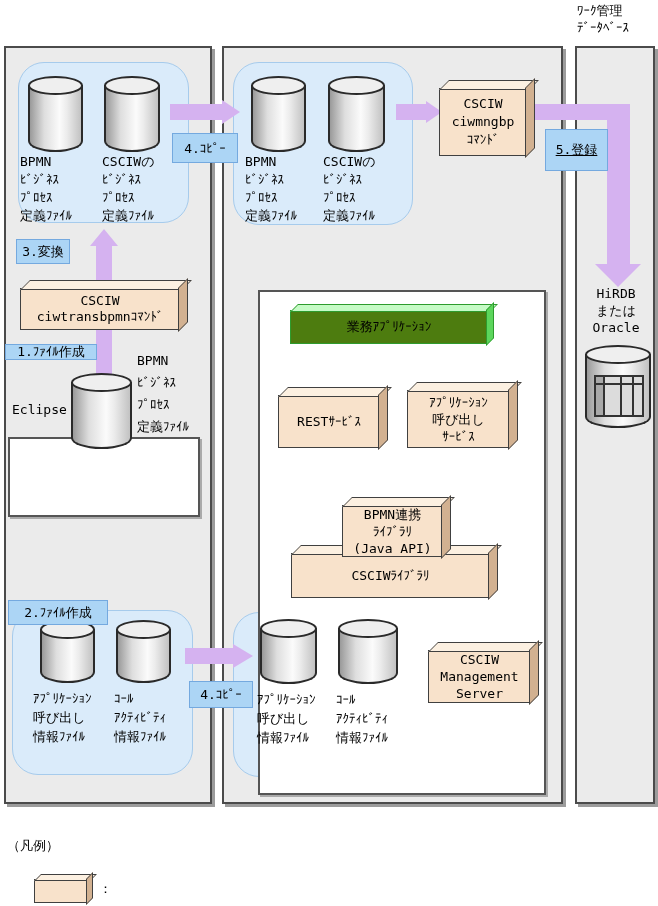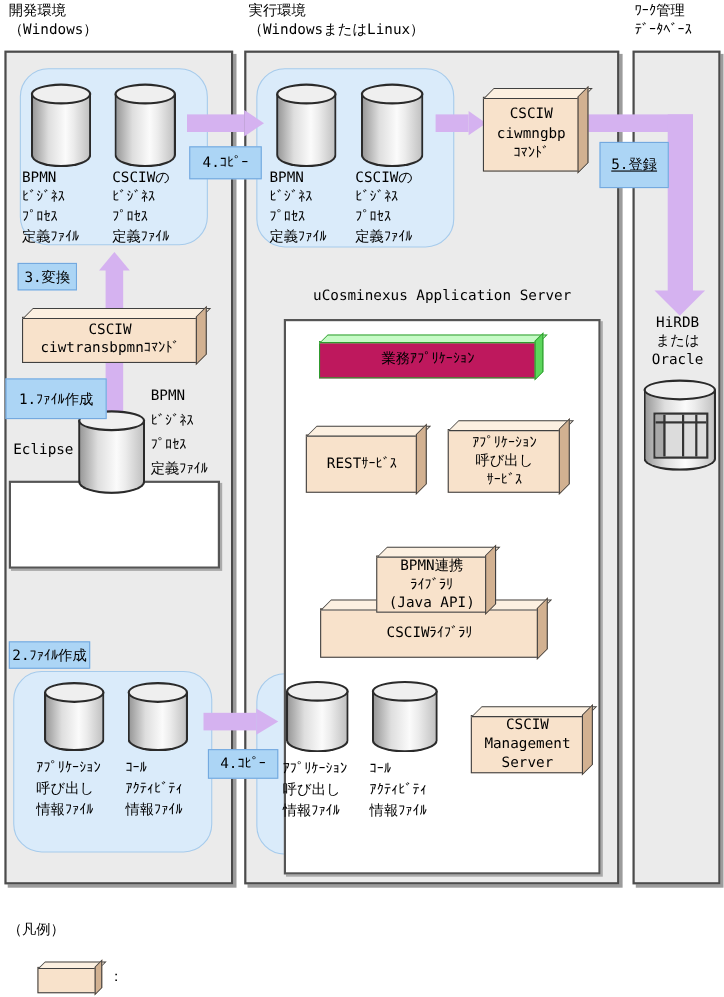--- a/index.html
+++ b/index.html
@@ -31,21 +31,21 @@
   .slab { --d:8px; --bc:#404040; --topc:#FCF0E1; --sidec:#D2B191;
     position:absolute; background:#F8E2CB; border:1px solid var(--bc);
     display:flex; align-items:center; justify-content:center; text-align:center;
     z-index:2; }
   .slab::before { content:""; position:absolute; left:-1px; top:calc(0px - var(--d) - 1px);
     width:calc(100% + 2px); height:var(--d); background:var(--topc);
     border:1px solid var(--bc); transform:skewX(-45deg); transform-origin:0 100%; }
   .slab::after  { content:""; position:absolute; top:-1px; right:calc(0px - var(--d) - 1px);
     width:var(--d); height:calc(100% + 2px); background:var(--sidec);
     border:1px solid var(--bc); transform:skewY(-45deg); transform-origin:0 0; }
-  .slab.green { --bc:#2E9B2E; --topc:#C6FBC6; --sidec:#5CD65C; --d:6px; background:#be185d; }
+  .slab.green { --bc:#2E9B2E; --topc:#C6FBC6; --sidec:#5CD65C; --d:6px; background:#4d7c0f; }
   .slab-label { white-space:pre-line; line-height:16px; position:relative; z-index:1; }
   .lh17 .slab-label { line-height:17px; } .lh18 .slab-label { line-height:18px; }
   
   .shaft { position:absolute; background:#D5B2F0; z-index:1; }
   .ahead { position:absolute; width:0; height:0; z-index:1; }
   
   .steplbl { position:absolute; background:#ACD5F5; border:1px solid #74A9DF;
     display:flex; align-items:center; justify-content:center; z-index:3; }
   .ul { text-decoration:underline; }
   
@@ -57,24 +57,20 @@
 </style>
 </head>
 <body>
 
 <div id="page">
 
   <div class="panel" style="left:4px;top:46px;width:208px;height:758px"></div>
   <div class="panel" style="left:222px;top:46px;width:341px;height:758px"></div>
   <div class="panel" style="left:575px;top:46px;width:80px;height:758px"></div>
 
-  <div class="hdr" style="left:8px;top:2px">開発環境
-（Windows）</div>
-  <div class="hdr" style="left:226px;top:2px">実行環境
-（WindowsまたはLinux）</div>
   <div class="hdr" style="left:577px;top:2px">ﾜｰｸ管理
 ﾃﾞｰﾀﾍﾞｰｽ</div>
 
   <div class="brect" style="left:18px;top:62px;width:171px;height:161px"></div>
   <div class="brect" style="left:12px;top:610px;width:181px;height:165px"></div>
   <div class="brect" style="left:233px;top:62px;width:180px;height:163px"></div>
   <div class="brect" style="left:233px;top:612px;width:184px;height:165px"></div>
 
   <div class="ahead" style="left:90px;top:229px;border-left:14px solid transparent;border-right:14px solid transparent;border-bottom:17px solid #D5B2F0"></div>
   <div class="shaft" style="left:96px;top:245px;width:16px;height:43px"></div>
@@ -157,21 +153,20 @@
 ﾋﾞｼﾞﾈｽ
 ﾌﾟﾛｾｽ
 定義ﾌｧｲﾙ</div>
 
   <div class="slab lh18" style="left:439px;top:88px;width:88px;height:68px">
     <span class="slab-label">CSCIW
 ciwmngbp
 ｺﾏﾝﾄﾞ</span>
   </div>
 
-  <div class="txt" style="left:258px;top:261px;width:288px;text-align:center">uCosminexus Application Server</div>
   <div class="wbox" style="left:258px;top:290px;width:288px;height:505px"></div>
 
   <div class="slab green" style="left:290px;top:310px;width:198px;height:34px">
     <span class="slab-label">業務ｱﾌﾟﾘｹｰｼｮﾝ</span>
   </div>
   <div class="slab" style="left:278px;top:395px;width:102px;height:53px">
     <span class="slab-label">RESTｻｰﾋﾞｽ</span>
   </div>
   <div class="slab lh17" style="left:407px;top:390px;width:103px;height:58px">
     <span class="slab-label">ｱﾌﾟﾘｹｰｼｮﾝ
@@ -218,24 +213,24 @@
   <div class="dbgrid" style="left:594px;top:375px;width:50px;height:42px">
     <div class="dbg-l"></div>
       <div class="dbg-h"></div>
     <div class="dbg-v" style="left:24px"></div>
       <div class="dbg-v" style="left:36px"></div>
   </div>
 
   <div class="steplbl" style="left:16px;top:239px;width:54px;height:25px">
       <span>3.変換</span>
     </div>
-  <div class="steplbl" style="left:5px;top:344px;width:92px;height:37px">
+  <div class="steplbl" style="left:5px;top:344px;width:92px;height:16px">
       <span>1.ﾌｧｲﾙ作成</span>
     </div>
-  <div class="steplbl" style="left:8px;top:583px;width:74px;height:25px">
+  <div class="steplbl" style="left:8px;top:600px;width:100px;height:25px">
       <span>2.ﾌｧｲﾙ作成</span>
     </div>
   <div class="steplbl" style="left:172px;top:133px;width:66px;height:30px">
       <span>4.ｺﾋﾟｰ</span>
     </div>
   <div class="steplbl" style="left:189px;top:681px;width:64px;height:27px">
       <span>4.ｺﾋﾟｰ</span>
     </div>
   <div class="steplbl" style="left:545px;top:129px;width:63px;height:42px">
       <span class="ul">5.登録</span>

